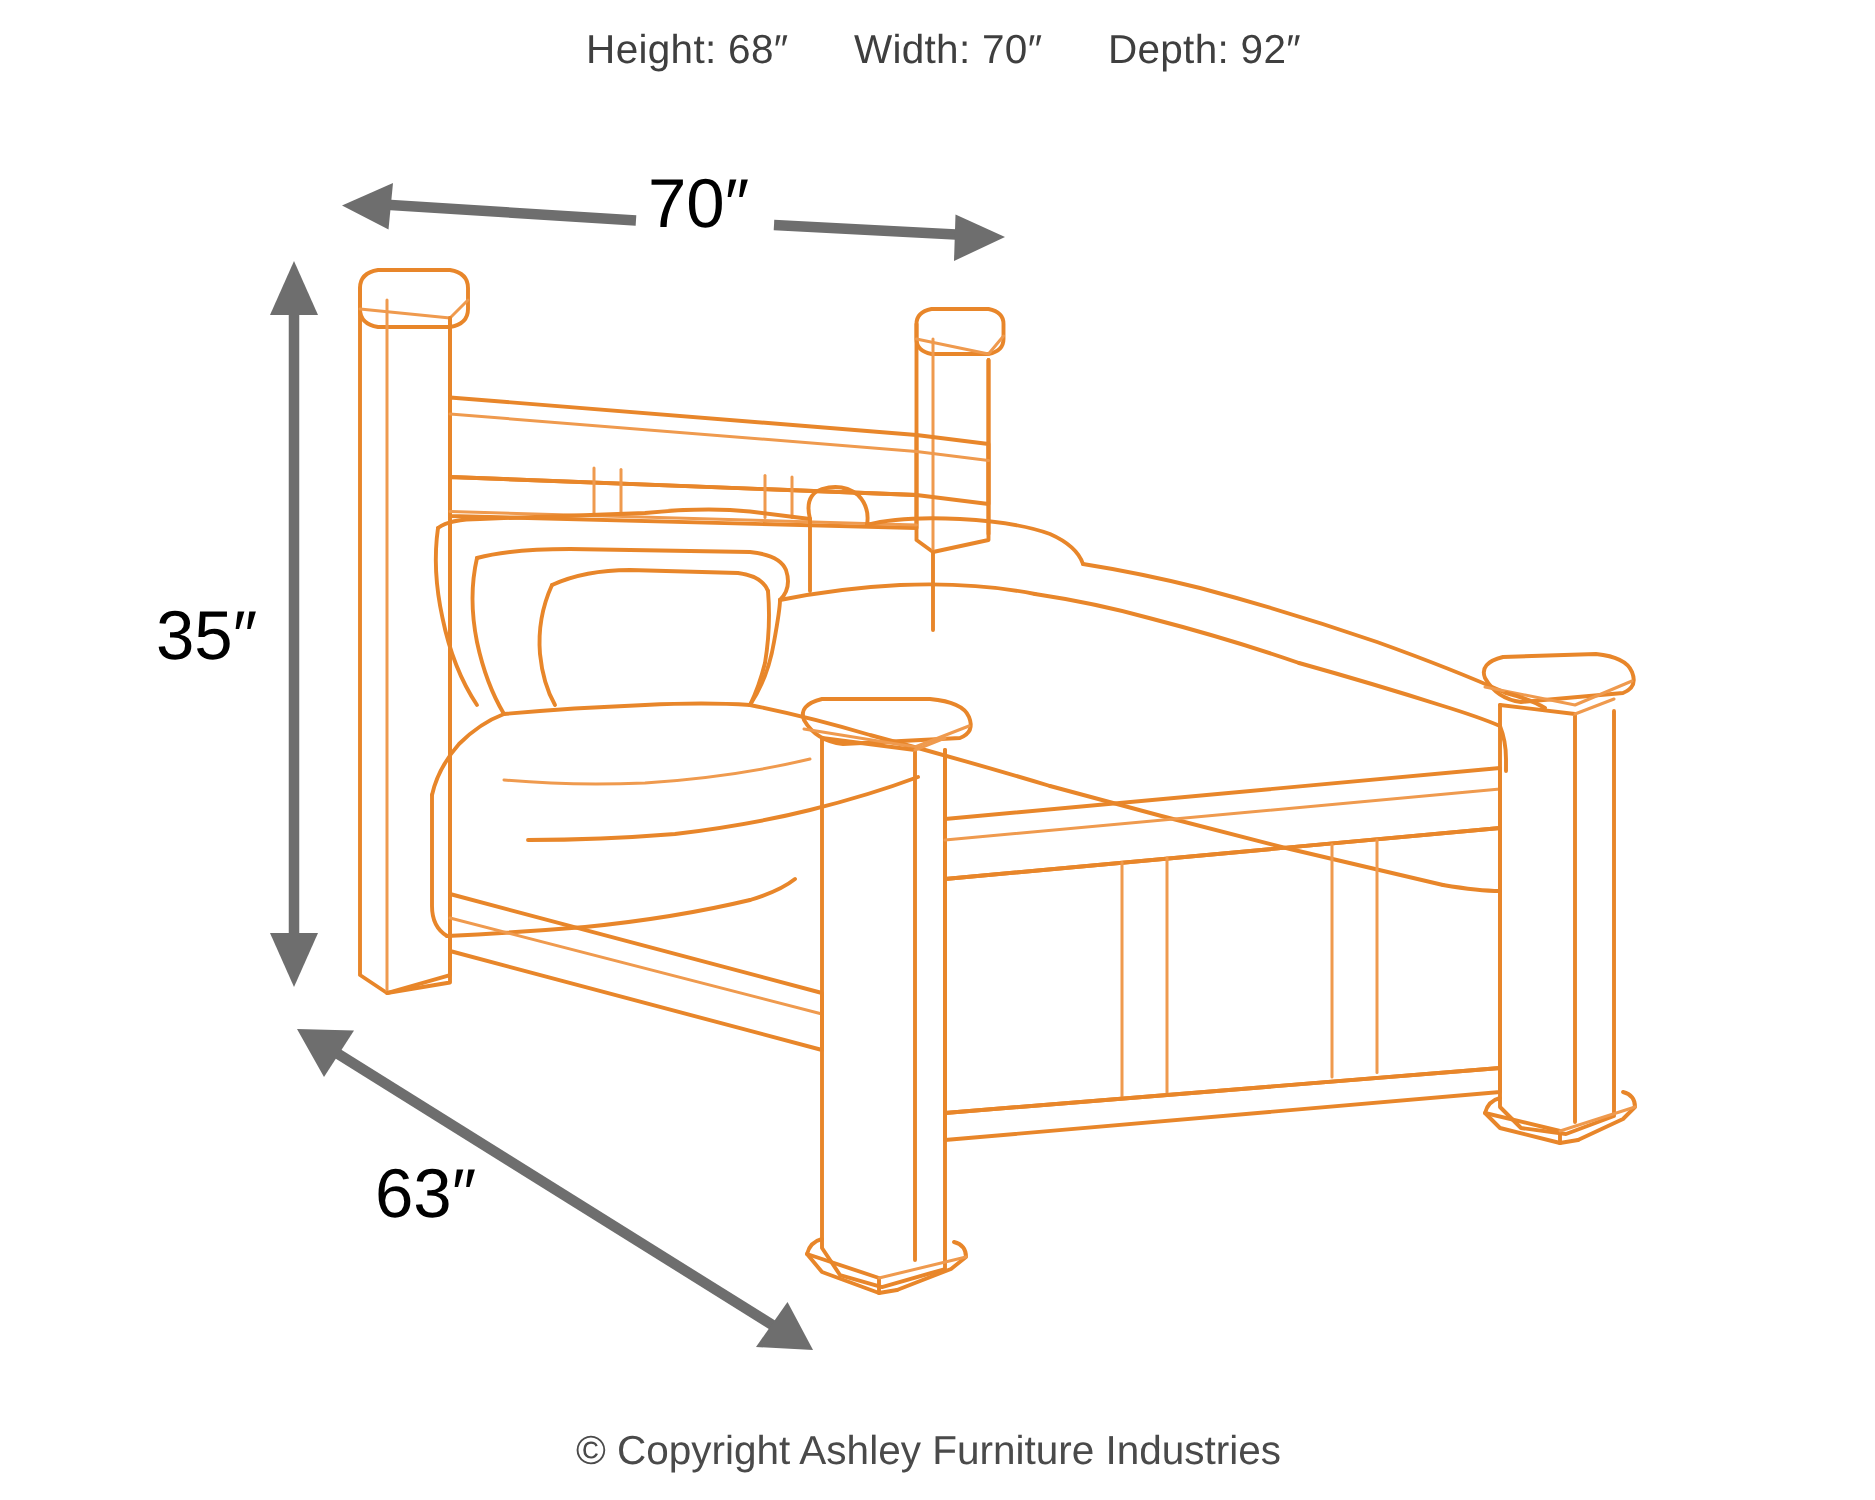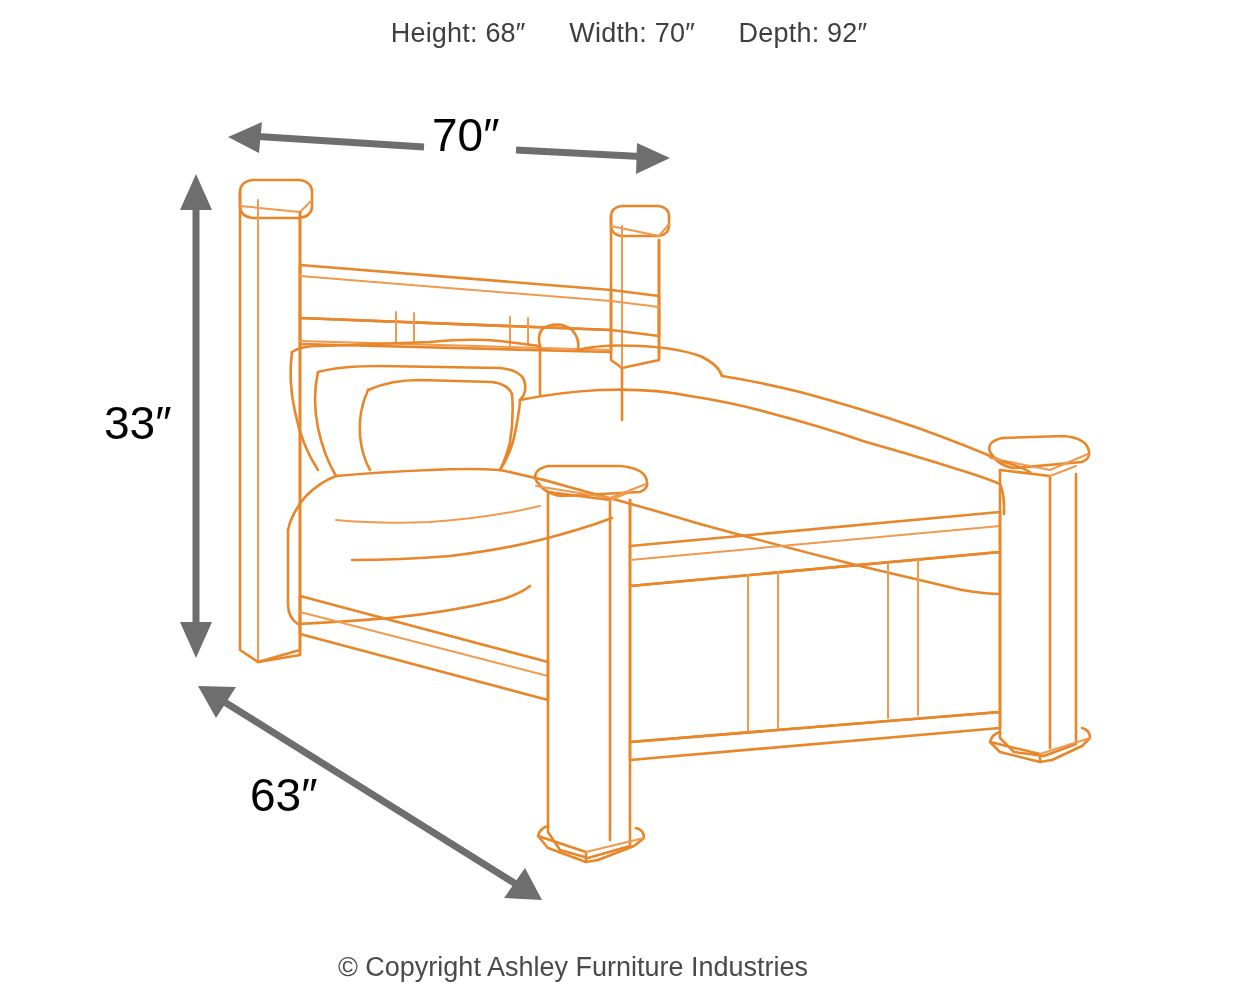--- a/index.html
+++ b/index.html
@@ -37,20 +37,21 @@
     margin: 0 18px;
   }
   .footer-copy {
     position: absolute;
     top: 952px;
     left: 0;
     width: 1146px;
     text-align: center;
     font-size: 27px;
     color: #4a4a4a;
+    padding-left: 46px;
   }
   .dim-label {
     position: absolute;
     font-size: 46px;
     color: #000000;
     white-space: nowrap;
     line-height: 1;
   }
   #label-width  { left: 432px; top: 112px; }
   #label-height { left: 104px; top: 400px; }
@@ -244,18 +245,18 @@
     </g>
 
     <g>
       <line class="dim-stroke" x1="218" y1="698" x2="516" y2="884"></line>
       <polygon class="dim-head" points="198,686 236,687 216,718"></polygon>
       <polygon class="dim-head" points="542,900 504,898 525,868"></polygon>
     </g>
   </svg>
 
   <div class="dim-label" id="label-width">70″</div>
-  <div class="dim-label" id="label-height">33″</div>
+  <div class="dim-label" id="label-height">35″</div>
   <div class="dim-label" id="label-depth">63″</div>
 
   <div class="footer-copy">© Copyright Ashley Furniture Industries</div>
 
 </div>
 
 </body></html>

